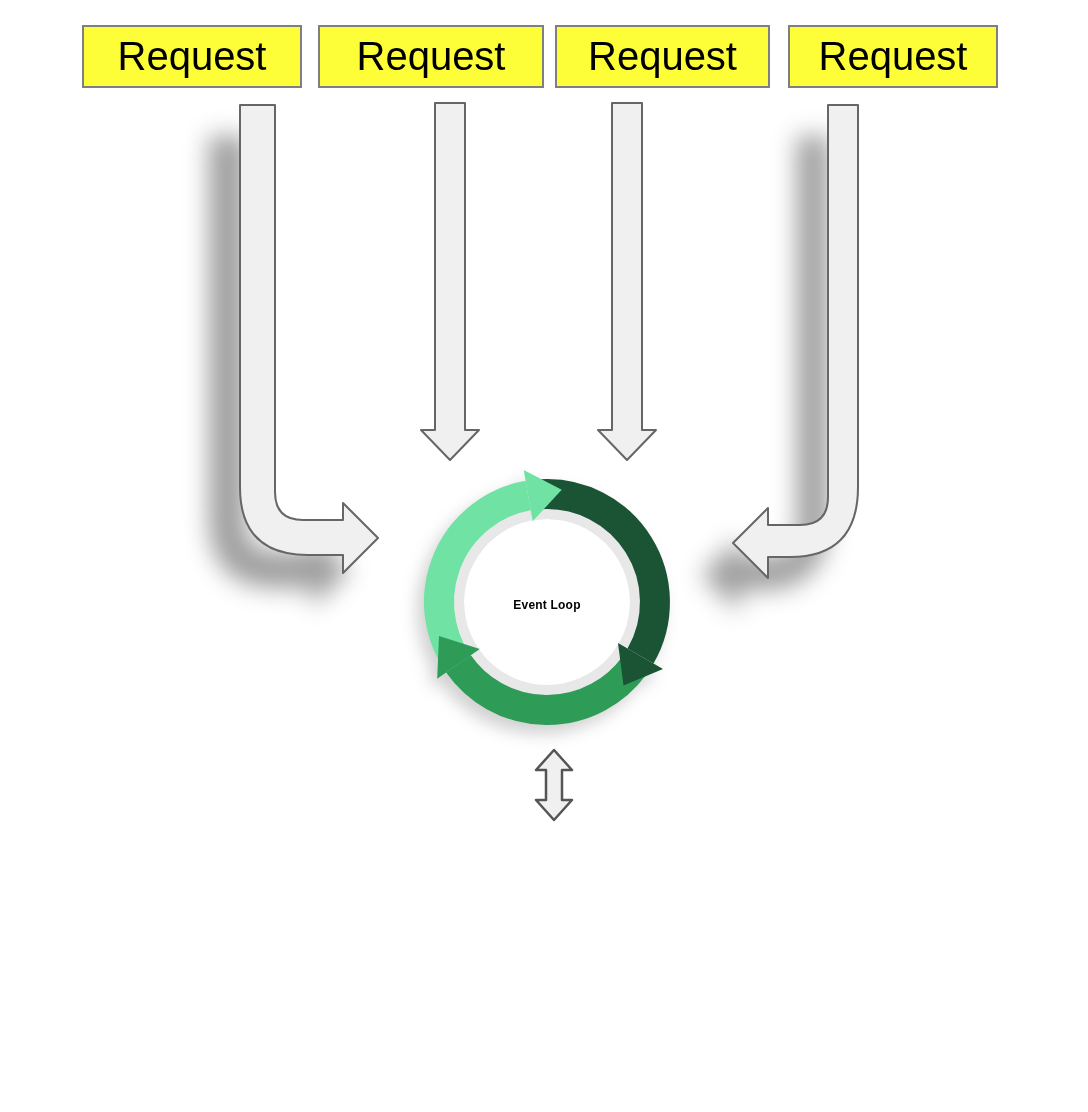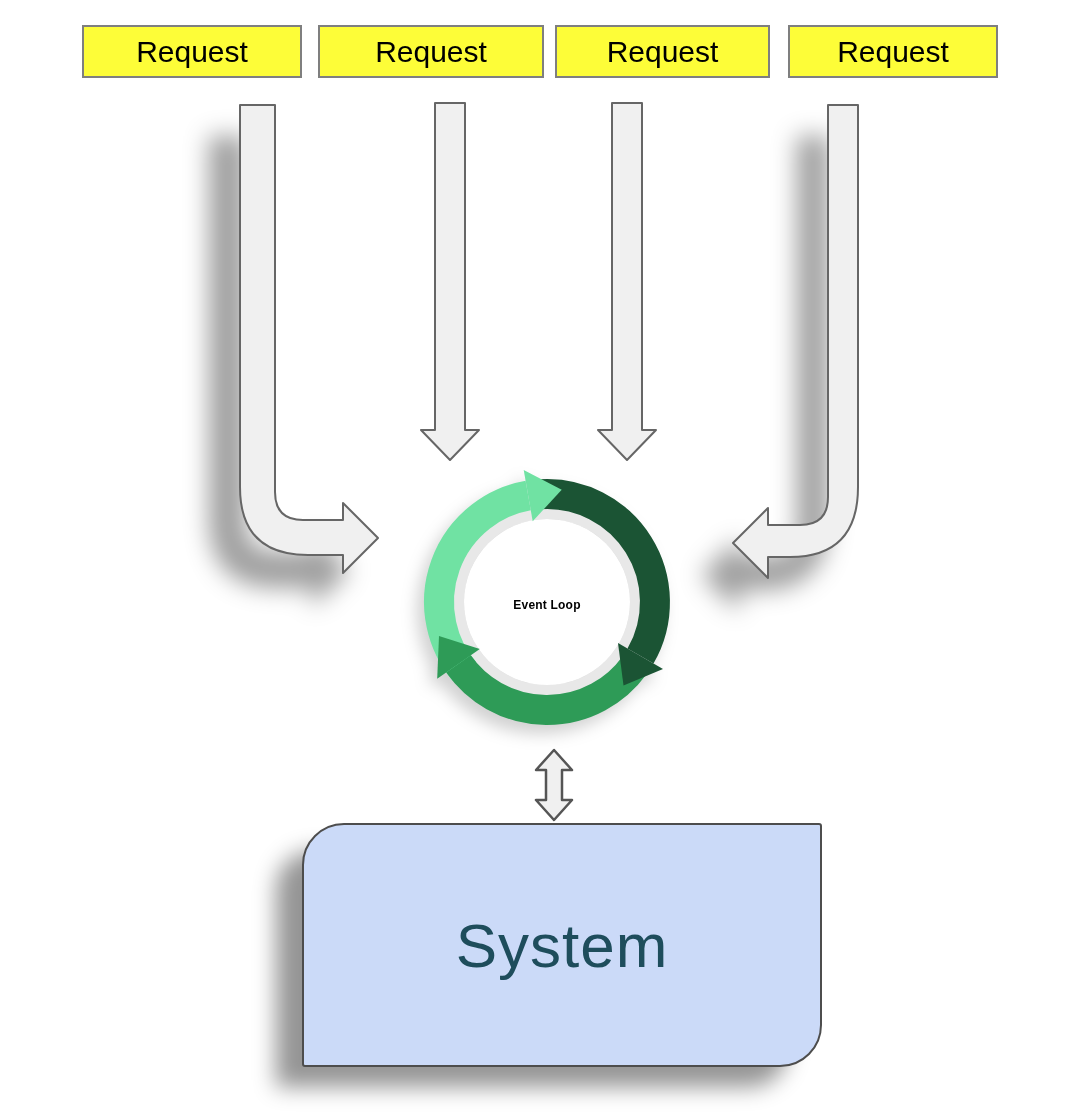--- a/index.html
+++ b/index.html
@@ -9,28 +9,28 @@
     width: 1088px;
     height: 1112px;
     background: #ffffff;
     overflow: hidden;
   }
 
   
   .request-box {
     position: absolute;
     top: 25px;
-    height: 53px;
+    height: 63px;
     background: #FDFD38;
     border: 2px solid #7F7F7F;
     box-sizing: border-box;
     display: flex;
     align-items: center;
     justify-content: center;
-    font-size: 30px;
+    font-size: 40px;
     color: #000000;
   }
   .request-box.r1 { left: 82px;  width: 220px; }
   .request-box.r2 { left: 318px; width: 226px; }
   .request-box.r3 { left: 555px; width: 215px; }
   .request-box.r4 { left: 788px; width: 210px; }
 
   
   .flow-svg {
     position: absolute;
@@ -130,17 +130,14 @@
       <polygon points="106.7,-2.0 144.7,17.7 115.7,49.2" fill="#70E2A3"></polygon>
 
       <path fill="none" stroke-width="30" d="M 217.4 193.5 A 108 108 0 0 1 41.5 191.9" stroke="#2E9B57"></path>
       <polygon points="20.2,206.8 22.0,164.1 62.8,177.0" fill="#2E9B57"></polygon>
 
       <polygon points="246.0,197.0 206.5,213.4 201.0,171.0" fill="#1B5434"></polygon>
     </svg>
   </div>
   <div class="event-loop-label">Event Loop</div>
 
-  <div class="system-box" style="background: rgb(203, 218, 248); border-color: rgb(77, 77, 77);">
-    <span class="system-label" style="color: rgb(30, 77, 92);">System</span>
-  </div>
 
 </div>
 
 </body></html>

